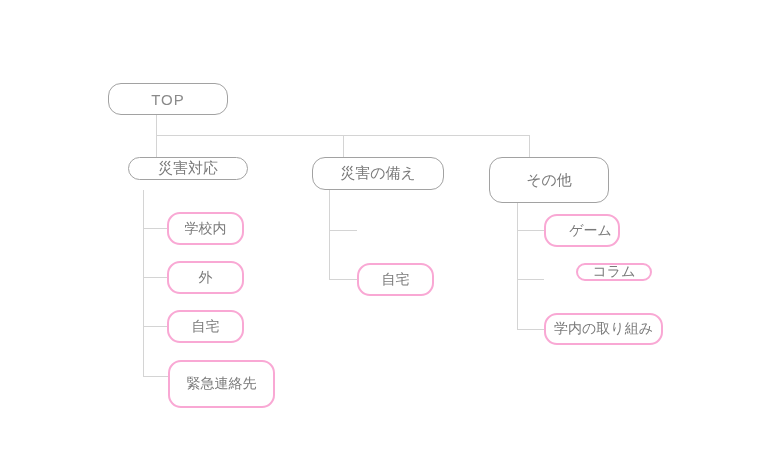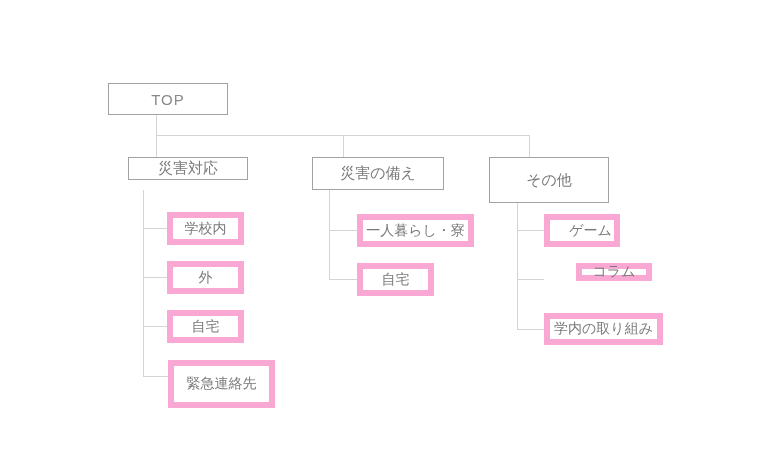--- a/index.html
+++ b/index.html
@@ -23,26 +23,27 @@
     position: absolute;
     box-sizing: border-box;
     background: #ffffff;
     display: flex;
     align-items: center;
     justify-content: center;
     color: #7a7a7a;
     font-size: 15px;
     white-space: nowrap;
     z-index: 2;
+    border-radius: 13px;
   }
   .node.parent {
     border: 1px solid #a2a2a2;
   }
   .node.child {
-    border: 6px solid #f9a8d4;
+    border: 2px solid #f9a8d4;
     font-size: 14px;
   }
   .node.root-node {
     color: #8a8a8a;
     letter-spacing: 1px;
   }
   .line {
     position: absolute;
     background: #d4d4d4;
     z-index: 1;
@@ -74,21 +75,20 @@
   <div class="node child" style="left:167px; top:261px; width:77px; height:33px;">外</div>
   <div class="node child" style="left:167px; top:310px; width:77px; height:33px;">自宅</div>
   <div class="node child" style="left:168px; top:360px; width:107px; height:48px;text-align:center;">緊急連絡先</div>
 
   <div class="node parent" style="left:312px; top:157px; width:132px; height:33px;">災害の備え</div>
 
   <div class="line vline" style="left:329px; top:190px; height:89px;"></div>
   <div class="line hline" style="left:329px; top:230px; width:28px;"></div>
   <div class="line hline" style="left:329px; top:279px; width:28px;"></div>
 
-  <div class="node child" style="left:357px; top:214px; width:117px; height:33px;">一人暮らし・寮</div>
   <div class="node child" style="left:357px; top:263px; width:77px; height:33px;">自宅</div>
 
   <div class="node parent" style="left:489px; top:157px; width:120px; height:46px;">その他</div>
 
   <div class="line vline" style="left:517px; top:190px; height:139px;"></div>
   <div class="line hline" style="left:517px; top:230px; width:27px;"></div>
   <div class="line hline" style="left:517px; top:279px; width:27px;"></div>
   <div class="line hline" style="left:517px; top:329px; width:27px;"></div>
 
   <div class="node child" style="left:544px; top:214px; width:76px; height:33px;padding-left:17px;">ゲーム</div>

